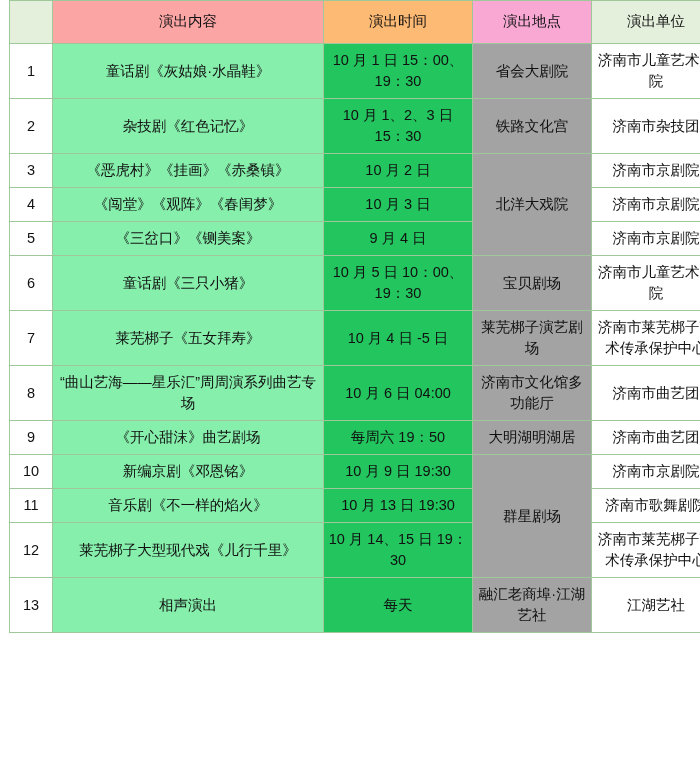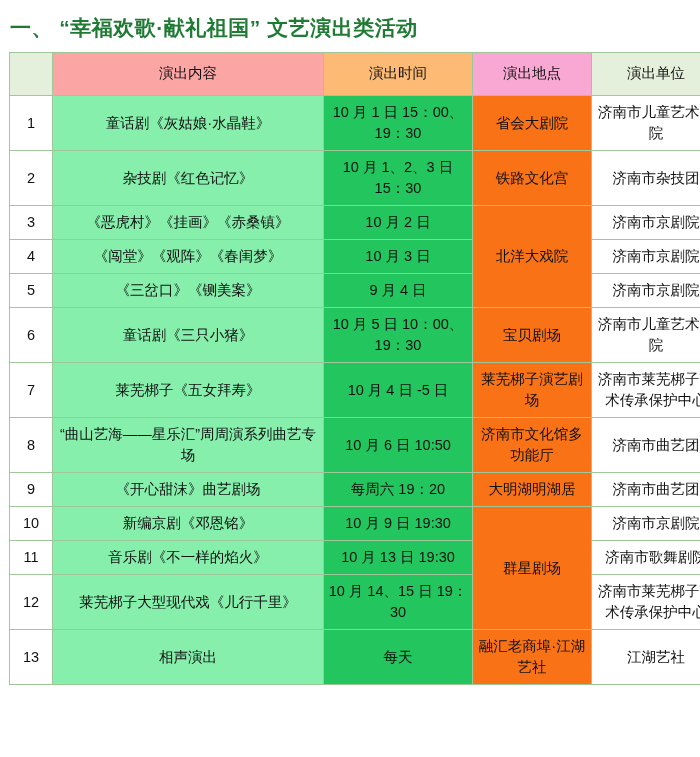--- a/index.html
+++ b/index.html
@@ -64,40 +64,37 @@
   td.content {
     width: 262px;
     background: #86efac;
   }
   td.time {
     width: 140px;
     background: #22c55e;
   }
   td.place {
     width: 110px;
-    background: #f97316;
+    background: #a3a3a3;
   }
   td.unit {
     width: 120px;
     background: #ffffff;
   }
   thead td.idx { background: #e4f0dc; }
   thead td.time { background: #fdba74; }
   thead td.unit { background: #e4f0dc; }
   thead td.content { background: #fca5a5; }
   thead td.place { background: #f9a8d4; }
 </style>
 </head>
 <body>
 
 <div class="page">
 
-  <div class="title-row">
-    <span class="title-text">一、 “幸福欢歌·献礼祖国” 文艺演出类活动</span>
-  </div>
 
   <table class="schedule">
     <thead>
       <tr>
         <td class="idx"></td>
         <td class="content">演出内容</td>
         <td class="time">演出时间</td>
         <td class="place">演出地点</td>
         <td class="unit">演出单位</td>
       </tr>
@@ -154,29 +151,29 @@
         <td class="idx">7</td>
         <td class="content">莱芜梆子《五女拜寿》</td>
         <td class="time">10 月 4 日 -5 日</td>
         <td class="place">莱芜梆子演艺剧场</td>
         <td class="unit">济南市莱芜梆子艺术传承保护中心</td>
       </tr>
 
       <tr>
         <td class="idx">8</td>
         <td class="content">“曲山艺海——星乐汇”周周演系列曲艺专场</td>
-        <td class="time">10 月 6 日 10:50</td>
+        <td class="time">10 月 6 日 04:00</td>
         <td class="place">济南市文化馆多功能厅</td>
         <td class="unit">济南市曲艺团</td>
       </tr>
 
       <tr>
         <td class="idx">9</td>
         <td class="content">《开心甜沫》曲艺剧场</td>
-        <td class="time">每周六 19：20</td>
+        <td class="time">每周六 19：50</td>
         <td class="place">大明湖明湖居</td>
         <td class="unit">济南市曲艺团</td>
       </tr>
 
       <tr>
         <td class="idx">10</td>
         <td class="content">新编京剧《邓恩铭》</td>
         <td class="time">10 月 9 日 19:30</td>
         <td class="place" rowspan="3">群星剧场</td>
         <td class="unit">济南市京剧院</td>

